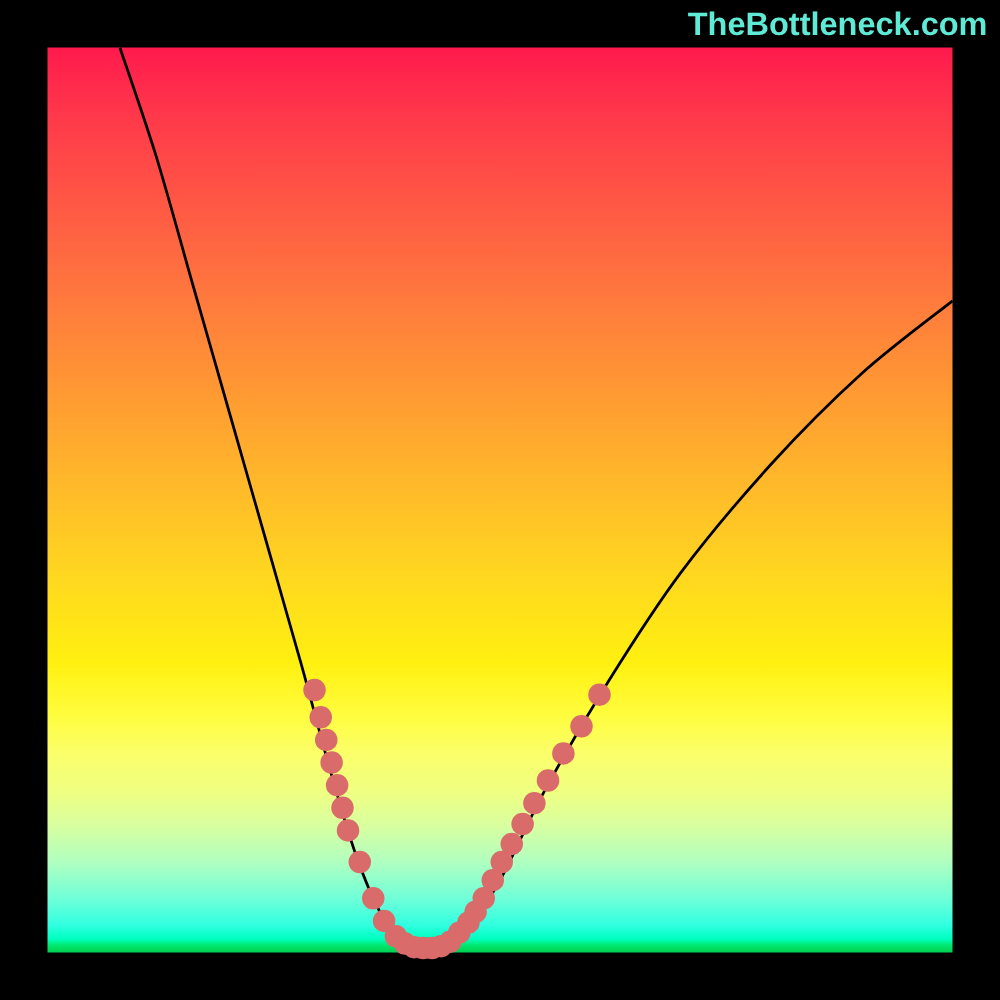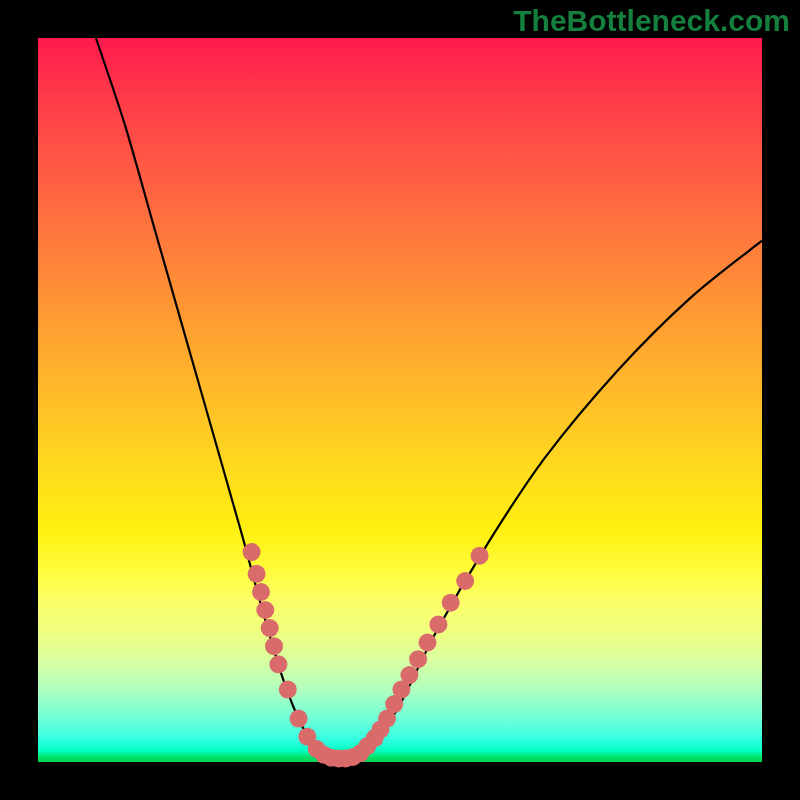--- a/index.html
+++ b/index.html
@@ -9,22 +9,22 @@
     height: 800px;
     background: #000;
     position: relative;
     overflow: hidden;
     font-family: Arial, sans-serif;
   }
   .watermark {
     position: absolute;
     top: 4px;
     right: 10px;
-    color: #15803d;
-    font-size: 30px;
+    color: #5eead4;
+    font-size: 26px;
     font-weight: bold;
     z-index: 10;
   }
   .plot-area {
     position: absolute;
     left: 38px;
     top: 38px;
     width: 724px;
     height: 724px;
     background: linear-gradient(to bottom,

